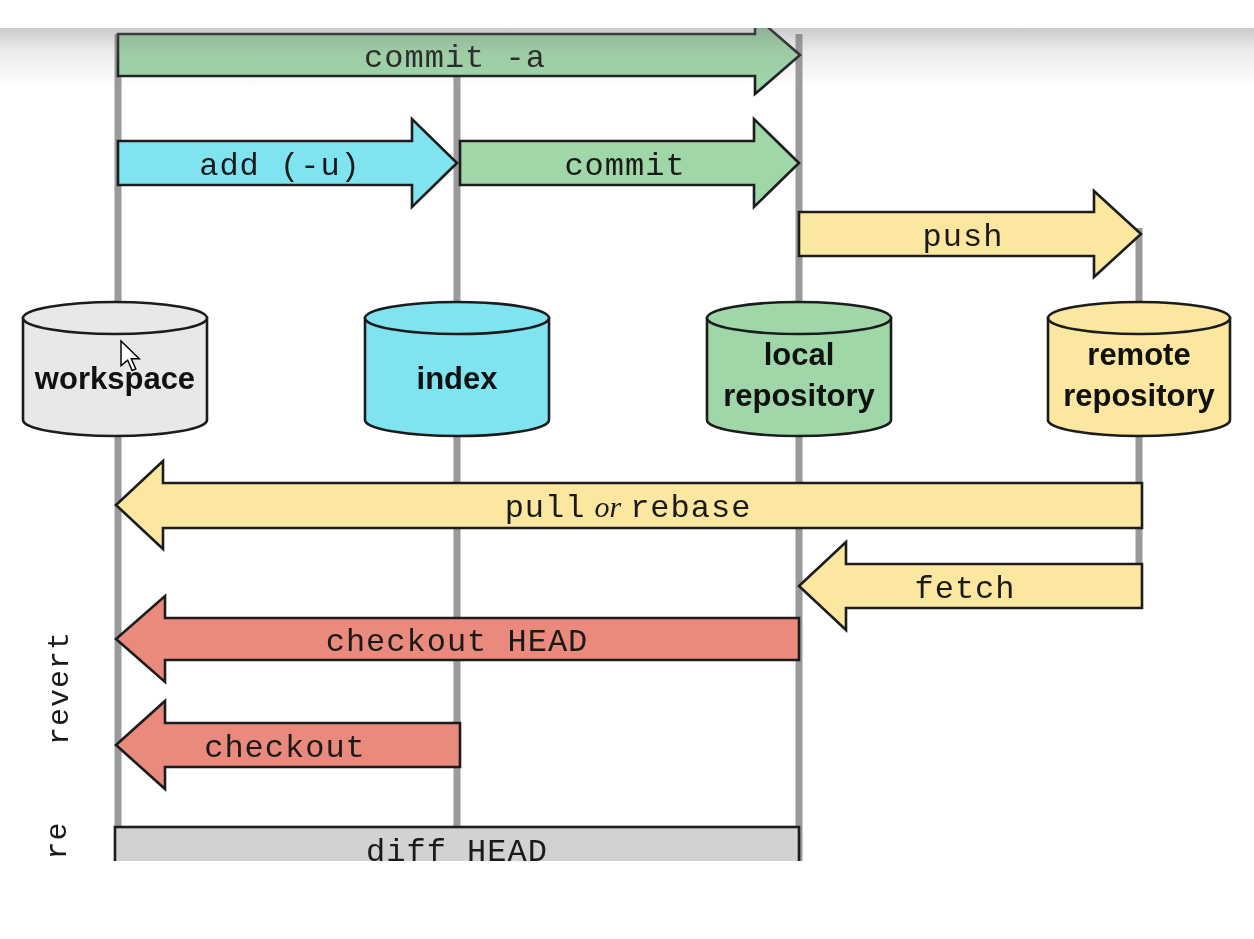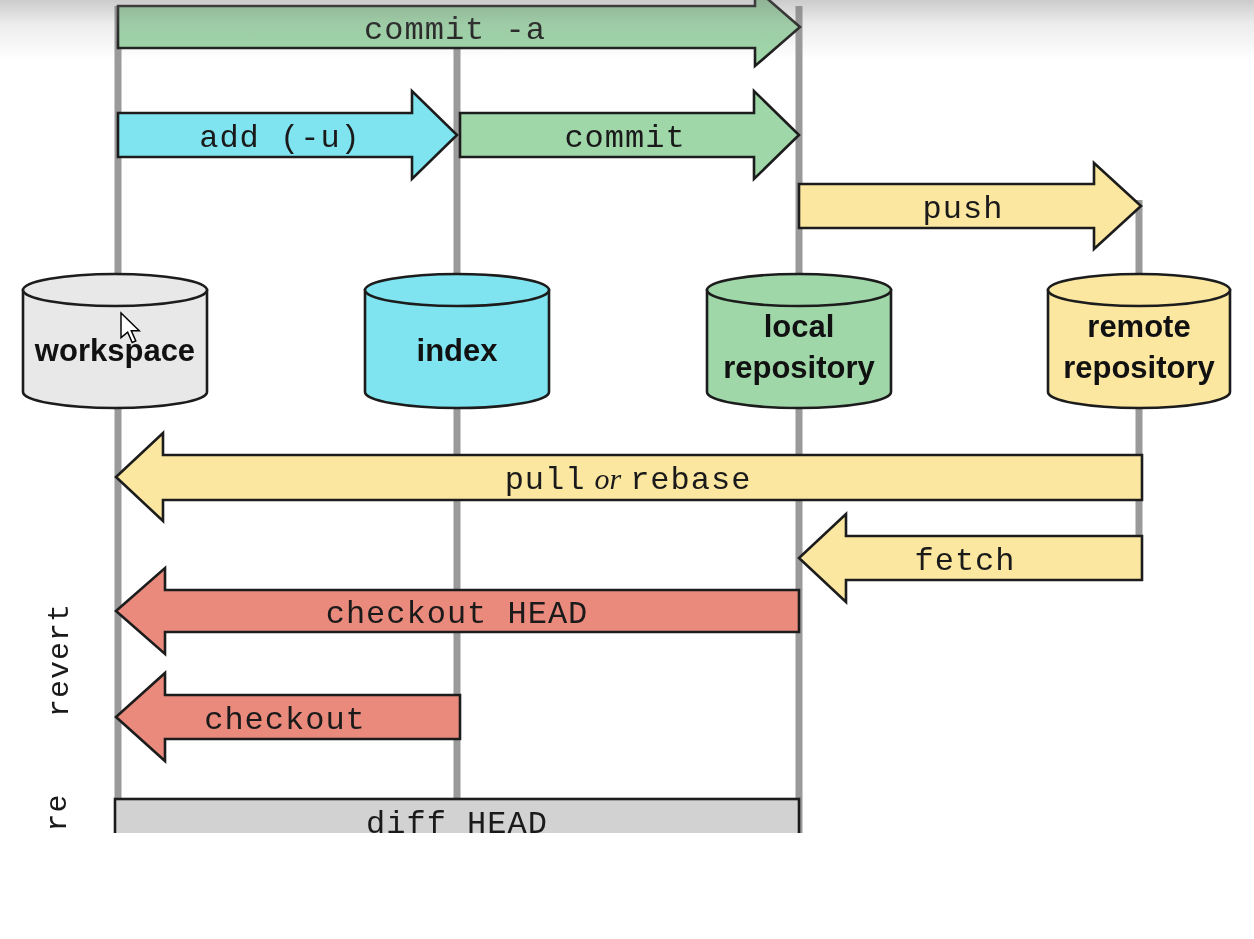--- a/index.html
+++ b/index.html
@@ -7,20 +7,21 @@
     padding: 0;
     background: #ffffff;
     font-family: "Liberation Sans", sans-serif;
   }
   #stage {
     position: relative;
     width: 1254px;
     height: 833px;
     background: #ffffff;
     overflow: hidden;
+    margin-top: 28px;
   }
   #diagram-svg {
     position: absolute;
     left: 0;
     top: 0;
     z-index: 1;
   }
   .top-fade {
     position: absolute;
     left: 0;

